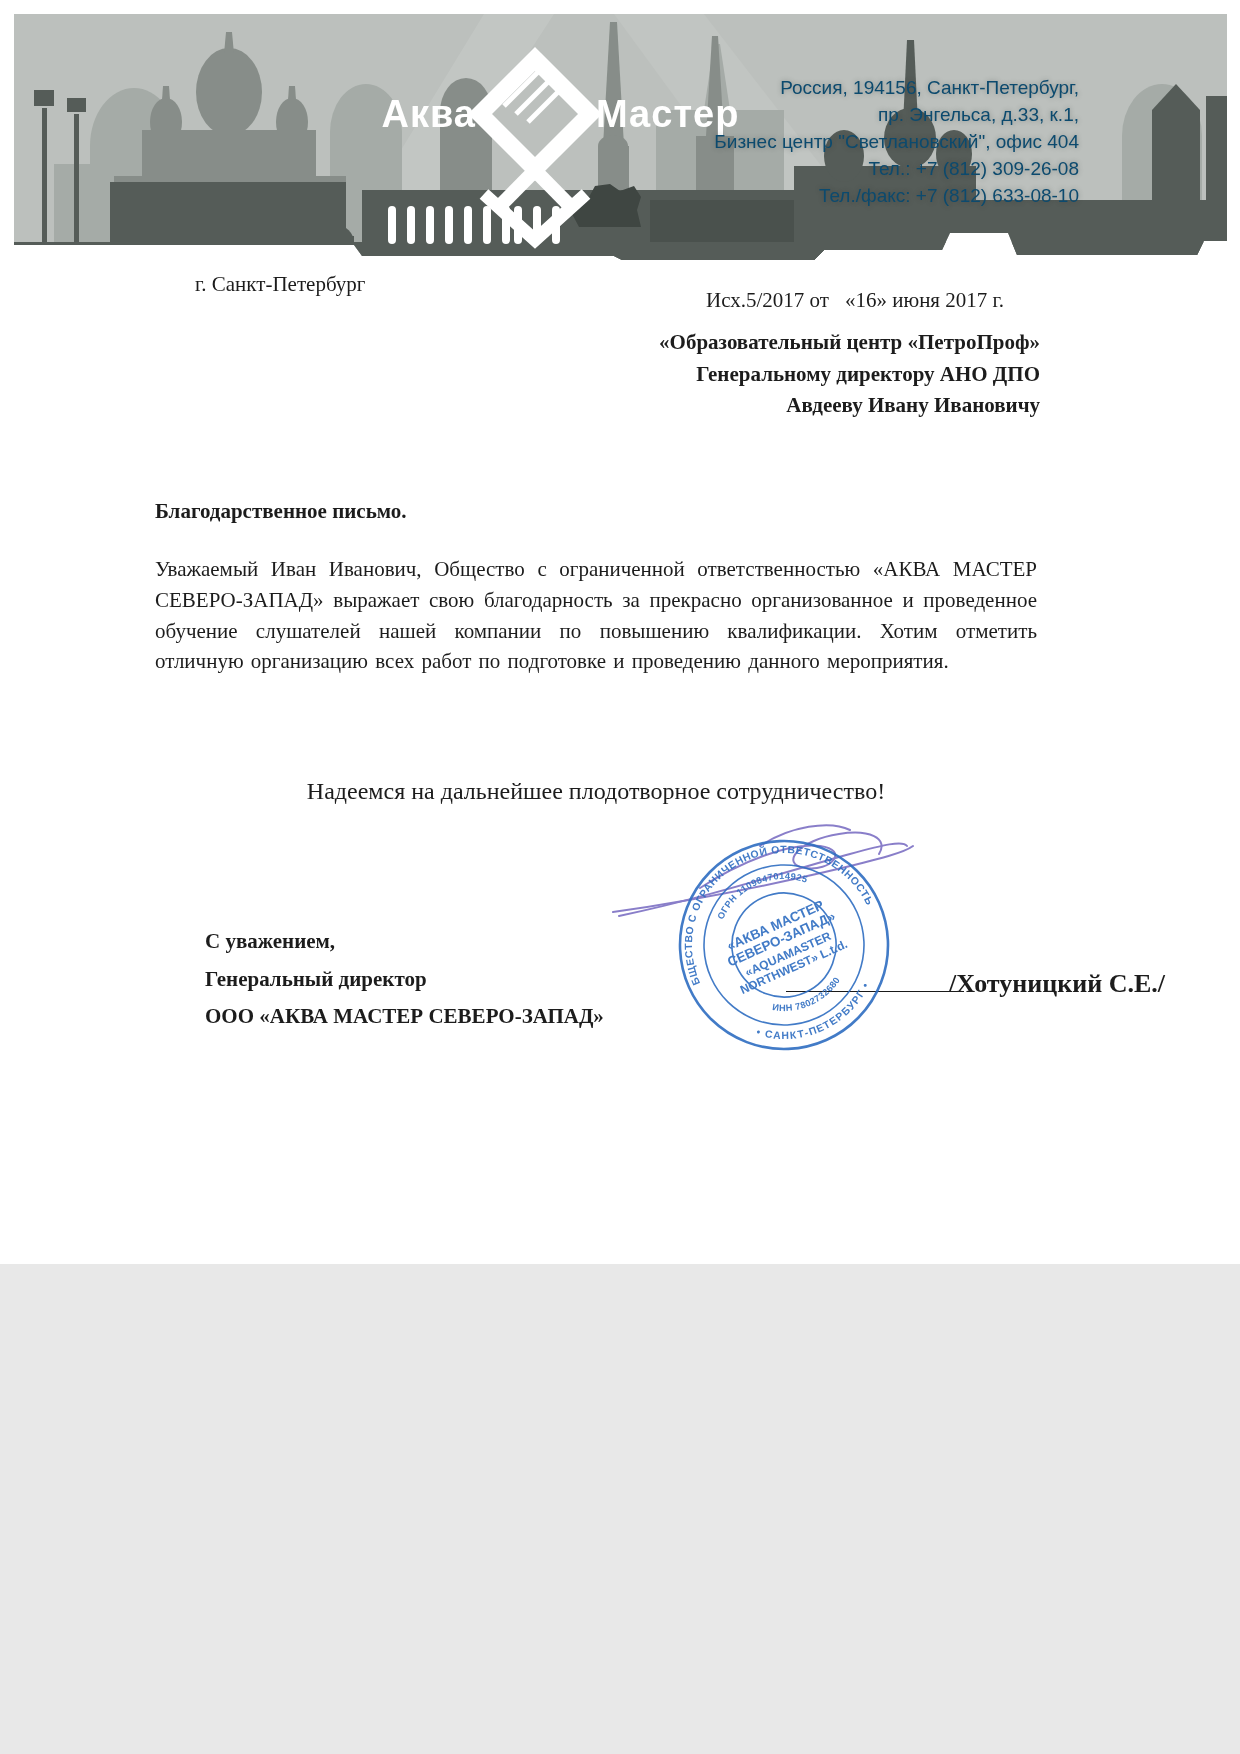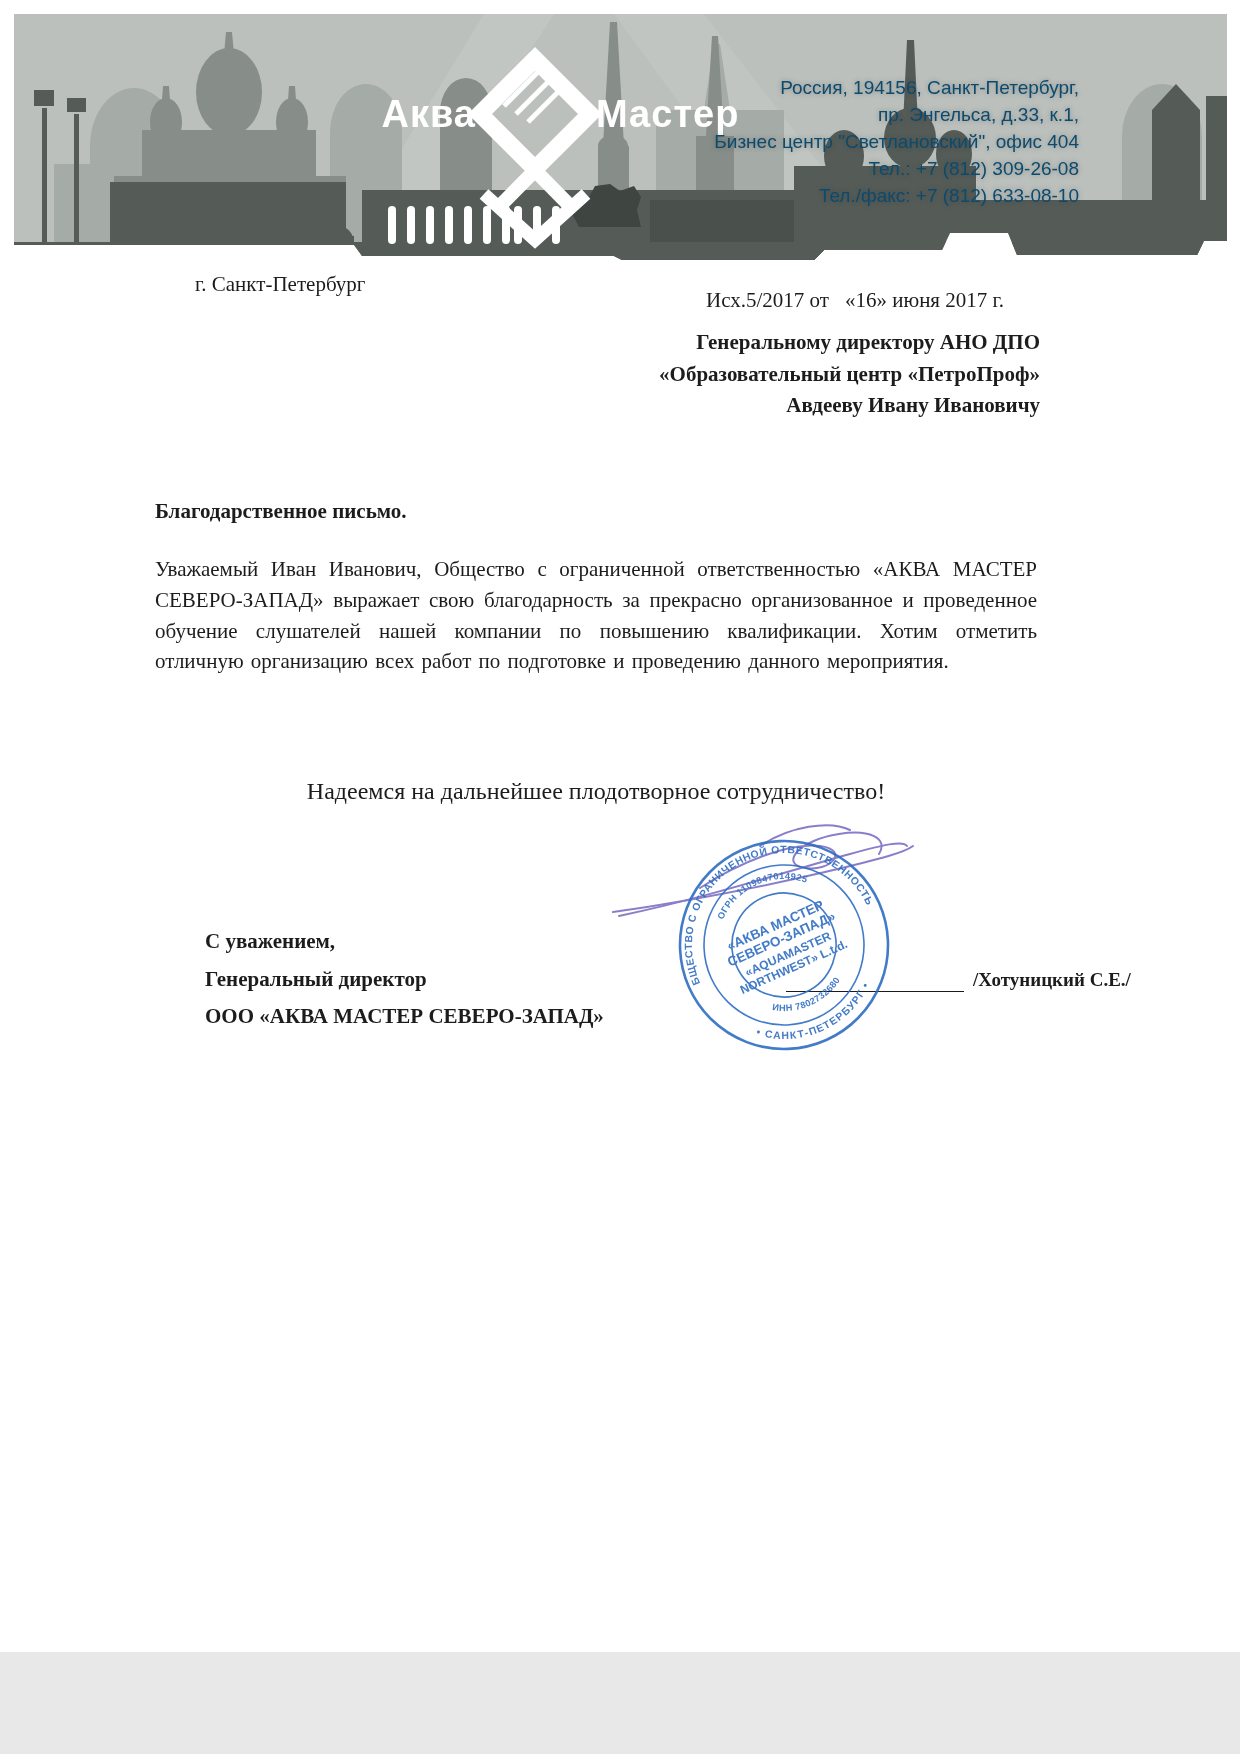--- a/index.html
+++ b/index.html
@@ -1,17 +1,17 @@
 <!DOCTYPE html>
 <html><head>
 <meta charset="utf-8">
 <style>
   html,body{margin:0;padding:0;background:#e8e8e8;}
   .page{
-    position:relative;width:1240px;height:1652px;background:#ffffff;
+    position:relative;width:1240px;height:1264px;background:#ffffff;
     font-family:"Liberation Serif",serif;color:#1c1c1c;overflow:hidden;
     margin:0 auto;
   }
   
   .banner{
     position:absolute;left:14px;top:14px;width:1213px;height:246px;
     background:#bcc0bd;overflow:hidden;
     clip-path:polygon(0 0,1213px 0,1213px 227px,1190px 227px,1183px 241px,1003px 241px,
       994px 219px,936px 219px,928px 236px,810px 236px,800px 246px,608px 246px,
       600px 242px,348px 242px,340px 231px,0 231px);
@@ -39,21 +39,21 @@
     font-size:21px;line-height:30.8px;text-align:justify;margin:0;
     word-spacing:2px;
   }
   .closing{
     position:absolute;left:155px;width:882px;top:778px;text-align:center;font-size:24px;
   }
   .sig-block{
     position:absolute;left:205px;top:905px;font-size:21px;font-weight:bold;line-height:37.5px;margin-top:18px;
   }
   .sig-name{
-    position:absolute;left:973px;top:969px;font-size:19px;font-weight:bold;white-space:nowrap;
+    position:absolute;left:949px;top:969px;font-size:26px;font-weight:bold;white-space:nowrap;
   }
   .sig-line{
     position:absolute;left:786px;top:991px;width:178px;height:0;
     border-top:1.6px solid #1a1a1a;
   }
   .autograph{position:absolute;left:595px;top:810px;pointer-events:none;}
   .stamp{position:absolute;left:653px;top:814px;opacity:.9;}
 </style>
 </head>
 <body>
@@ -170,22 +170,22 @@
       <div>Тел./факс: +7 (812) 633-08-10</div>
     </div>
   </div>
 
   <div class="dateline-city">г. Санкт-Петербург</div>
   <div class="dateline-ref">
     <span>Исх.5/2017 от</span><span class="gap"></span><span>«16» июня 2017 г.</span>
   </div>
 
   <div class="addressee">
+    <div>«Образовательный центр «ПетроПроф»</div>
     <div>Генеральному директору АНО ДПО</div>
-    <div>«Образовательный центр «ПетроПроф»</div>
     <div>Авдееву Ивану Ивановичу</div>
   </div>
 
   <div class="title">Благодарственное письмо.</div>
   <p class="bodytext">Уважаемый Иван Иванович, Общество с ограниченной ответственностью «АКВА МАСТЕР СЕВЕРО-ЗАПАД» выражает свою благодарность за прекрасно организованное и проведенное обучение слушателей нашей компании по повышению квалификации. Хотим отметить отличную организацию всех работ по подготовке и проведению данного мероприятия.</p>
   <div class="closing">Надеемся на дальнейшее плодотворное сотрудничество!</div>
 
   <div class="sig-block">
     <div>С уважением,</div>
     <div>Генеральный директор</div>

